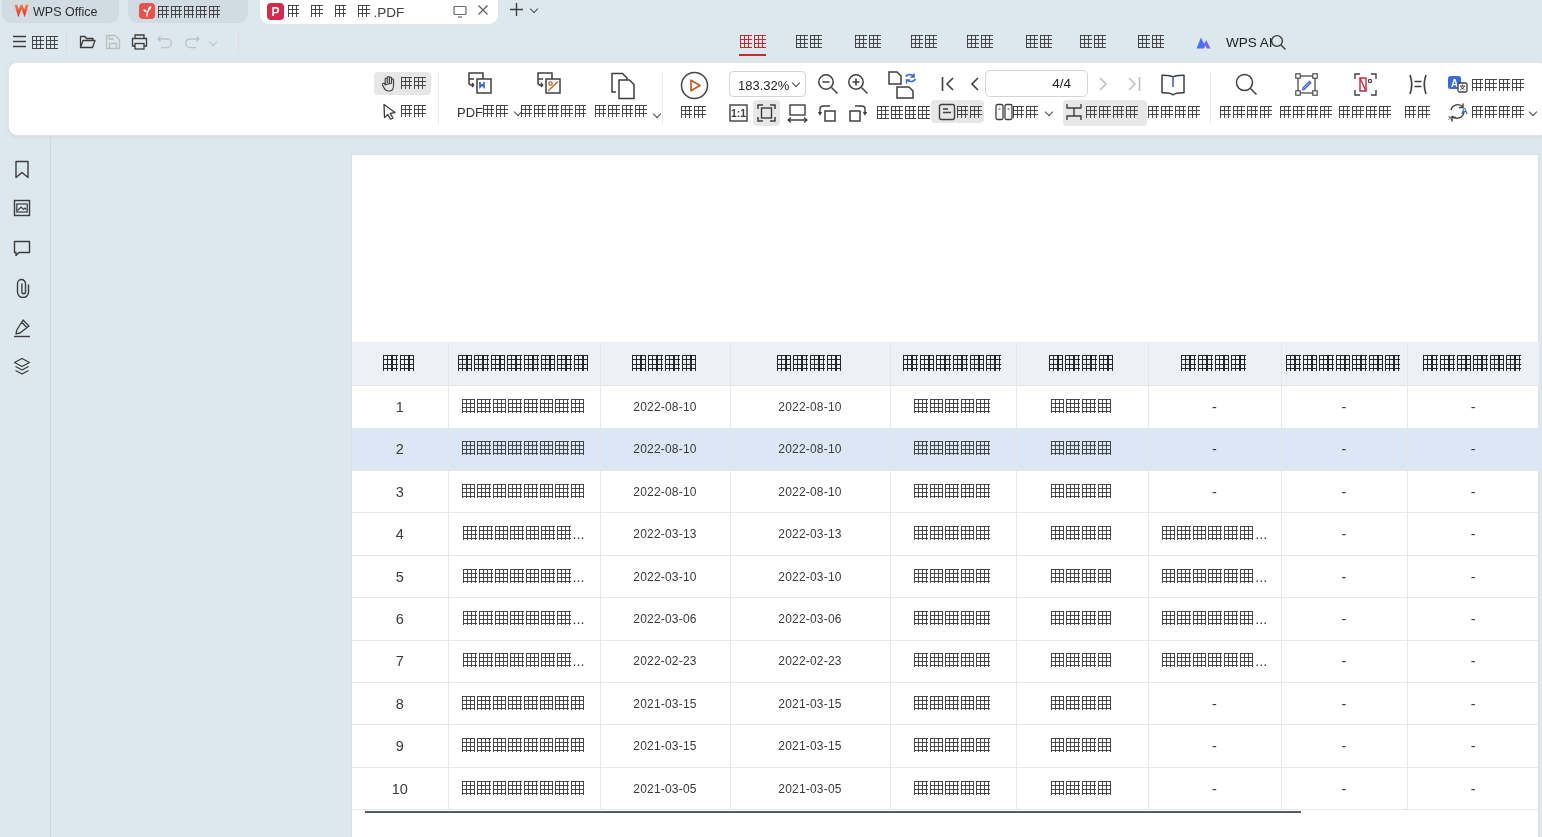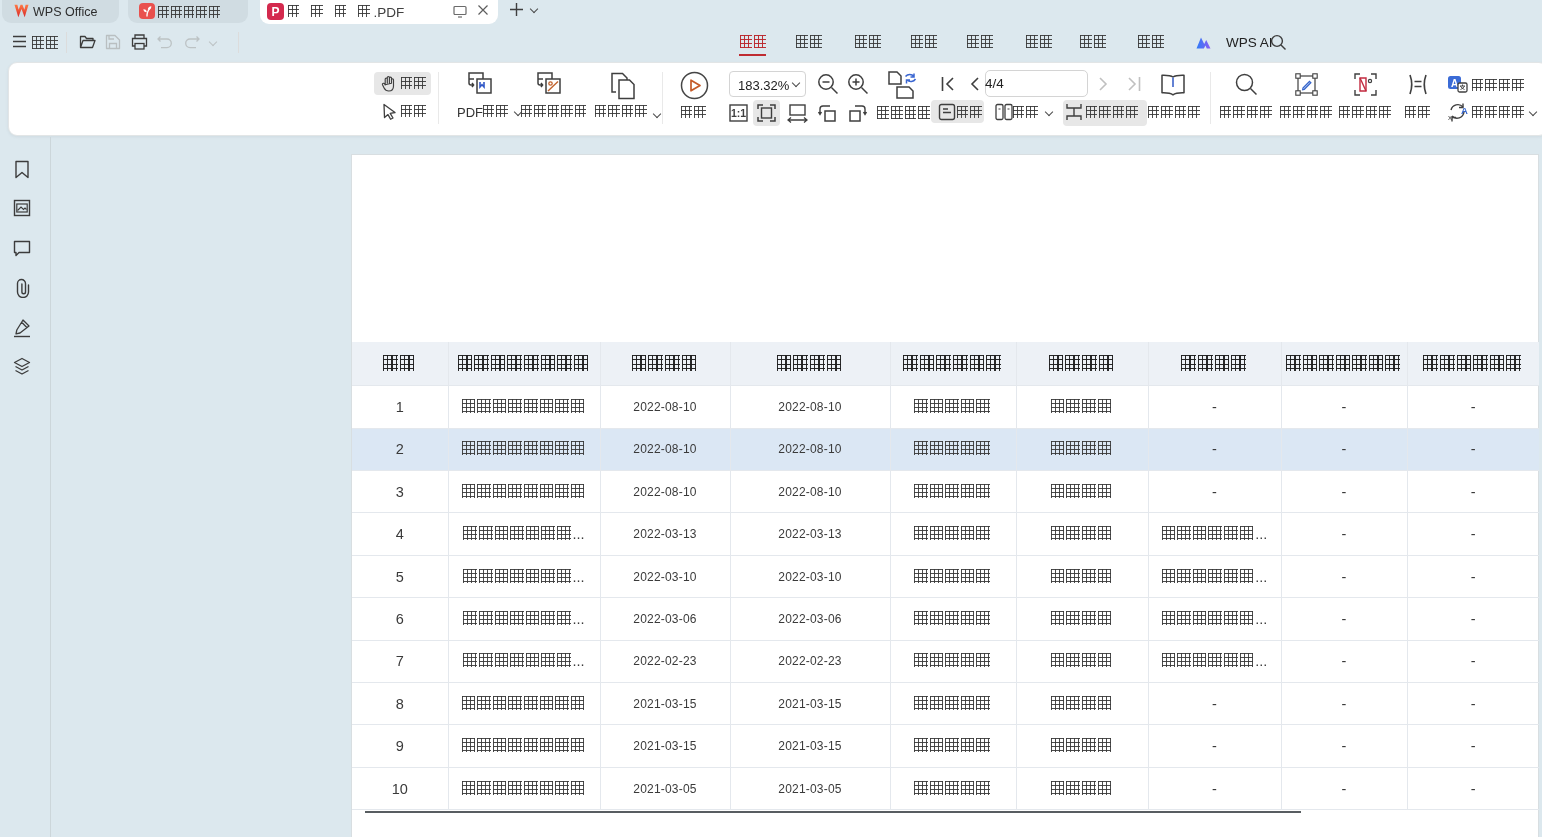--- a/index.html
+++ b/index.html
@@ -215,21 +215,21 @@
   </svg>
 <div class="abs" style="left:877px; top:106px;"><b class="q s14"></b><b class="q s14"></b><b class="q s14"></b><b class="q s14"></b></div>
 
 <svg class="ic" style="left:940px; top:76px;" width="16" height="16" viewBox="0 0 16 16">
     <path d="M2.5 1 V15 M13 2 L7 8 L13 14" stroke="#3f3f3f" stroke-width="1.6" fill="none"></path>
   </svg>
 <svg class="ic" style="left:968px; top:76px;" width="12" height="16" viewBox="0 0 12 16">
     <path d="M10 2 L4 8 L10 14" stroke="#3f3f3f" stroke-width="1.6" fill="none"></path>
   </svg>
 <div class="abs" style="left:985px; top:70px; width:103px; height:27px; border:1px solid #d4d4d4; border-radius:5px;"></div>
-<div class="abs" style="left:985px; top:76px; width:86px; text-align:left; font-size:13.5px; color:#222;">4/4</div>
+<div class="abs" style="left:985px; top:76px; width:86px; text-align:right; font-size:13.5px; color:#222;">4/4</div>
 <svg class="ic" style="left:1098px; top:76px;" width="12" height="16" viewBox="0 0 12 16">
     <path d="M2 2 L8 8 L2 14" stroke="#c0c0c0" stroke-width="1.6" fill="none"></path>
   </svg>
 <svg class="ic" style="left:1126px; top:76px;" width="16" height="16" viewBox="0 0 16 16">
     <path d="M3 2 L9 8 L3 14 M13.5 1 V15" stroke="#c0c0c0" stroke-width="1.6" fill="none"></path>
   </svg>
 
 <svg class="ic" style="left:1160px; top:74px;" width="26" height="22" viewBox="0 0 26 22">
     <path d="M13 3 C10.8 1.4 8 1 2 1.2 V18.8 C8 18.6 10.8 19.2 13 20.8 C15.2 19.2 18 18.6 24 18.8 V1.2 C18 1 15.2 1.4 13 3 Z" stroke="#3f3f3f" stroke-width="1.5" fill="none" stroke-linejoin="round"></path>
     <path d="M13 3.5 V13" stroke="#3c62c9" stroke-width="1.6"></path>

